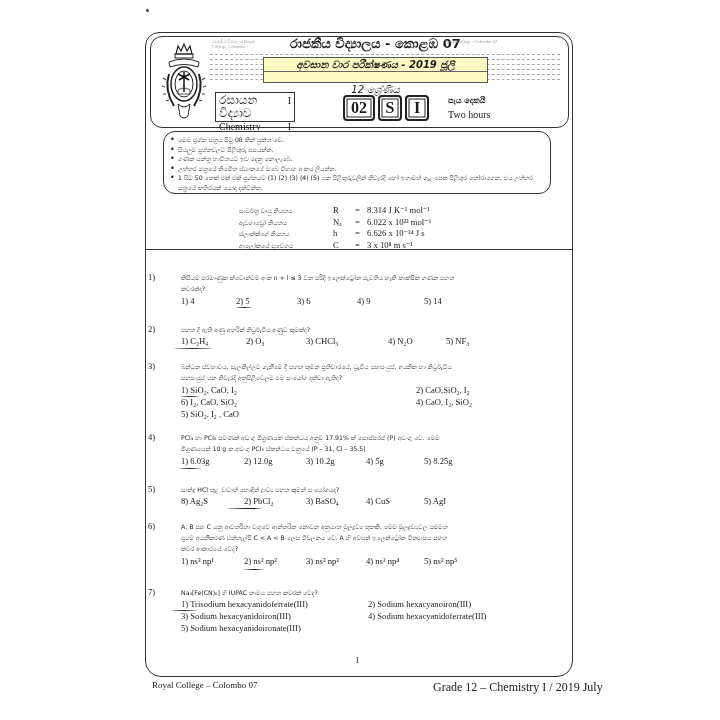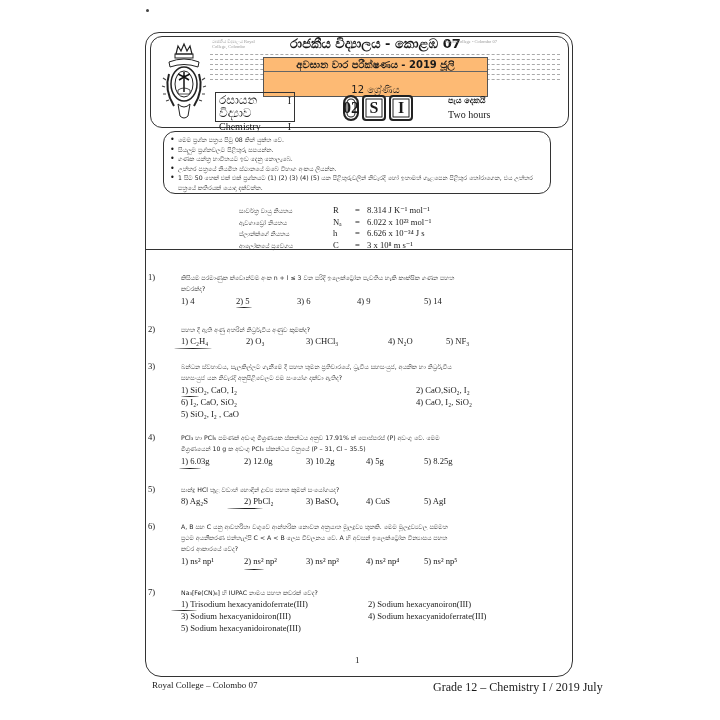--- a/index.html
+++ b/index.html
@@ -22,39 +22,39 @@
   }
   .logo { position: absolute; left: 160px; top: 40px; width: 48px; height: 84px; }
   .school-side-left { position: absolute; left: 212px; top: 39px; width: 52px; font-size: 4.5px; color:#999; line-height:5px; }
   .school-side-right { position: absolute; left: 445px; top: 39px; width: 110px; font-size: 4.5px; color:#999; line-height:5px; }
   .school-title { position: absolute; left: 290px; top: 36px; font-size: 13px; font-weight: bold; font-family: "DejaVu Sans", sans-serif; }
 
   .dash-lines { position: absolute; left: 210px; top: 54px; width: 350px; height: 30px; }
   .dash-lines div { height: 1px; border-top: 1px dashed #aaa; margin-bottom: 4px; }
 
   .exam-box {
-    position: absolute; left: 263px; top: 57px; width: 225px; height: 40px;
-    border: 1px solid #555; background: #fdba74;
+    position: absolute; left: 263px; top: 57px; width: 225px; height: 26px;
+    border: 1px solid #555; background: #fef9c3; font-style: italic;
   }
   .exam-title { position: absolute; left: 0; top: 1px; width: 100%; text-align: center; font-size: 10px; font-weight: bold; font-family: "DejaVu Sans", sans-serif; }
   .exam-grade { position: absolute; left: 0; top: 13px; width: 100%; text-align: center; font-size: 10px; font-family: "DejaVu Sans", sans-serif; border-top: 1px solid #666; padding-top: 12px; }
 
   .subject-box {
     position: absolute; left: 215px; top: 92px; width: 80px; height: 30px;
     border: 1px solid #333; padding: 1px 3px; font-size: 10px; line-height: 13px;
   }
   .subject-box .row { display: flex; justify-content: space-between; }
 
   .code-boxes { position: absolute; left: 343px; top: 95px; display: flex; gap: 3px; }
   .code-box {
     width: 24px; height: 26px; border: 2px solid #222; border-radius: 4px;
     display: flex; align-items: center; justify-content: center; font-size: 16px; font-weight: bold;
     box-shadow: inset 0 0 0 1.5px #fff, inset 0 0 0 2.5px #222;
   }
-  .code-box.wide { width: 16px; border-radius: 13px; }
+  .code-box.wide { width: 32px; }
 
   .duration { position: absolute; left: 448px; top: 94px; font-size: 10px; line-height: 14px; }
   .duration .si { font-family: "DejaVu Sans", sans-serif; font-size: 8px; font-weight: bold; }
 
   
   .instructions {
     position: absolute; left: 163px; top: 131px; width: 388px; height: 63px;
     border: 1.2px solid #333; border-radius: 12px; padding: 3px 6px;
     font-family: "DejaVu Sans", sans-serif; font-size: 6.2px; line-height: 9.6px;
   }

